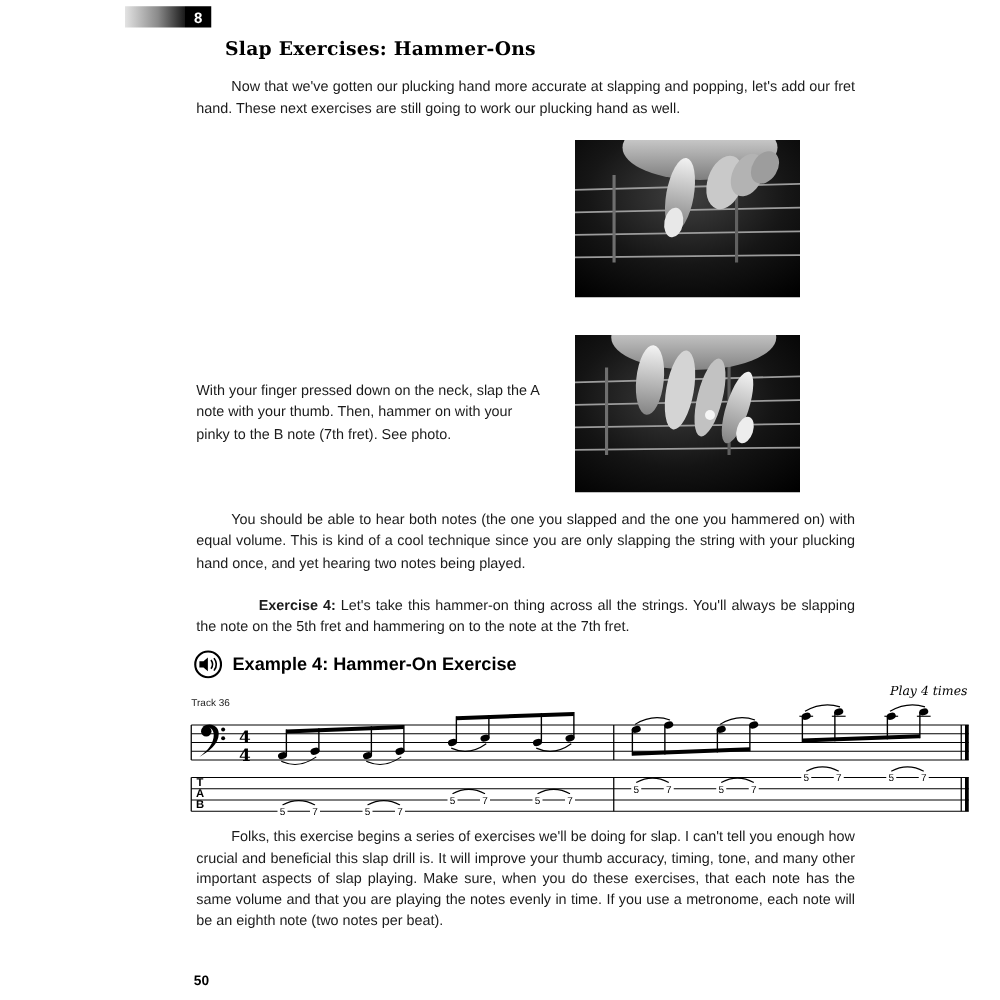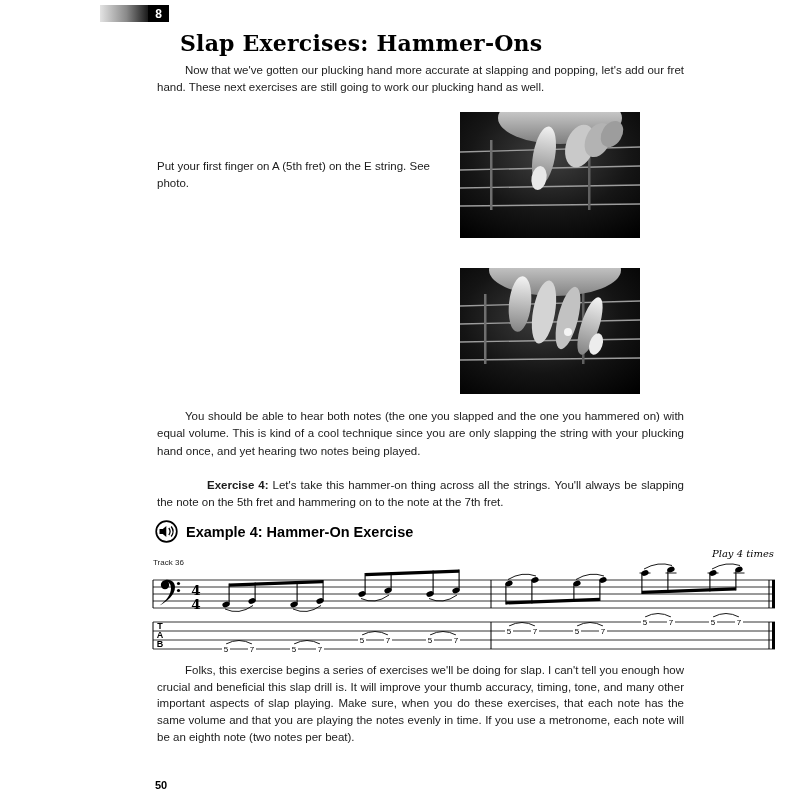--- a/index.html
+++ b/index.html
@@ -8,21 +8,21 @@
 
   .page { position:absolute; inset:0; background:#fff; }
 
   
   .badge-strip { position:absolute; top:5px; left:100px; height:17px; display:flex; }
   .badge-gradient { width:48px; height:17px; background:linear-gradient(to right,#e3e3e3,#8a8a8a 55%,#1a1a1a); }
   .badge-square { width:21px; height:17px; background:#000; color:#fff; font-weight:bold; font-size:12px;
                   display:flex; align-items:center; justify-content:center; }
 
   .title { position:absolute; left:180px; top:30px; font-family:"DejaVu Serif", serif;
-           font-weight:bold; font-size:22px; letter-spacing:0.2px; color:#000; }
+           font-weight:bold; font-size:15px; letter-spacing:0.2px; color:#000; }
 
   .para { position:absolute; left:157px; width:527px; font-size:11.5px; line-height:1.5;
           text-align:justify; text-indent:28px; }
   .intro { top:62px; }
   .both-notes { top:408px; }
   .exercise { top:477px; }
   .closing { top:662px; line-height:1.45; }
   .bold-run { font-weight:bold;padding-left:22px; }
   .ex-text { margin-left:4px; }
 
@@ -55,21 +55,20 @@
     <div class="badge-square">
       <span>8</span>
     </div>
   </div>
 
   <h1 class="title">Slap Exercises: Hammer-Ons</h1>
 
   <p class="para intro">Now that we've gotten our plucking hand more accurate at slapping and popping, let's add our fret hand. These next exercises are still going to work our plucking hand as well.</p>
 
   <div class="photo-row row1">
-    <p class="step-text">Put your first finger on A (5th fret) on the E string. See photo.</p>
     <svg class="photo" viewBox="0 0 180 126" aria-hidden="true">
       <defs>
         <radialGradient id="pbg1" cx="50%" cy="35%" r="80%">
           <stop offset="0%" stop-color="#404040"></stop>
             <stop offset="55%" stop-color="#161616"></stop>
             <stop offset="100%" stop-color="#000000"></stop>
         </radialGradient>
         <linearGradient id="skin1" x1="0" y1="0" x2="0" y2="1">
           <stop offset="0%" stop-color="#f2f2f2"></stop>
             <stop offset="100%" stop-color="#7e7e7e"></stop>
@@ -87,20 +86,21 @@
       <ellipse cx="100" cy="6" rx="62" ry="26" fill="url(#skin1)"></ellipse>
       <ellipse cx="120" cy="34" rx="14" ry="22" fill="#c9c9c9" transform="rotate(18 120 34)"></ellipse>
       <ellipse cx="138" cy="28" rx="12" ry="18" fill="#b3b3b3" transform="rotate(26 138 28)"></ellipse>
       <ellipse cx="152" cy="22" rx="10" ry="14" fill="#9d9d9d" transform="rotate(32 152 22)"></ellipse>
       <ellipse cx="84" cy="44" rx="11" ry="30" fill="url(#skin1)" transform="rotate(10 84 44)"></ellipse>
       <ellipse cx="79" cy="66" rx="7.5" ry="12" fill="#e8e8e8" transform="rotate(10 79 66)"></ellipse>
     </svg>
   </div>
 
   <div class="photo-row row2">
+    <p class="step-text">With your finger pressed down on the neck, slap the A note with your thumb. Then, hammer on with your pinky to the B note (7th fret). See photo.</p>
     <svg class="photo" viewBox="0 0 180 126" aria-hidden="true">
       <defs>
         <radialGradient id="pbg2" cx="45%" cy="40%" r="80%">
           <stop offset="0%" stop-color="#3c3c3c"></stop>
             <stop offset="55%" stop-color="#141414"></stop>
             <stop offset="100%" stop-color="#000000"></stop>
         </radialGradient>
         <linearGradient id="skin2" x1="0" y1="0" x2="0" y2="1">
           <stop offset="0%" stop-color="#f4f4f4"></stop>
             <stop offset="100%" stop-color="#848484"></stop>

